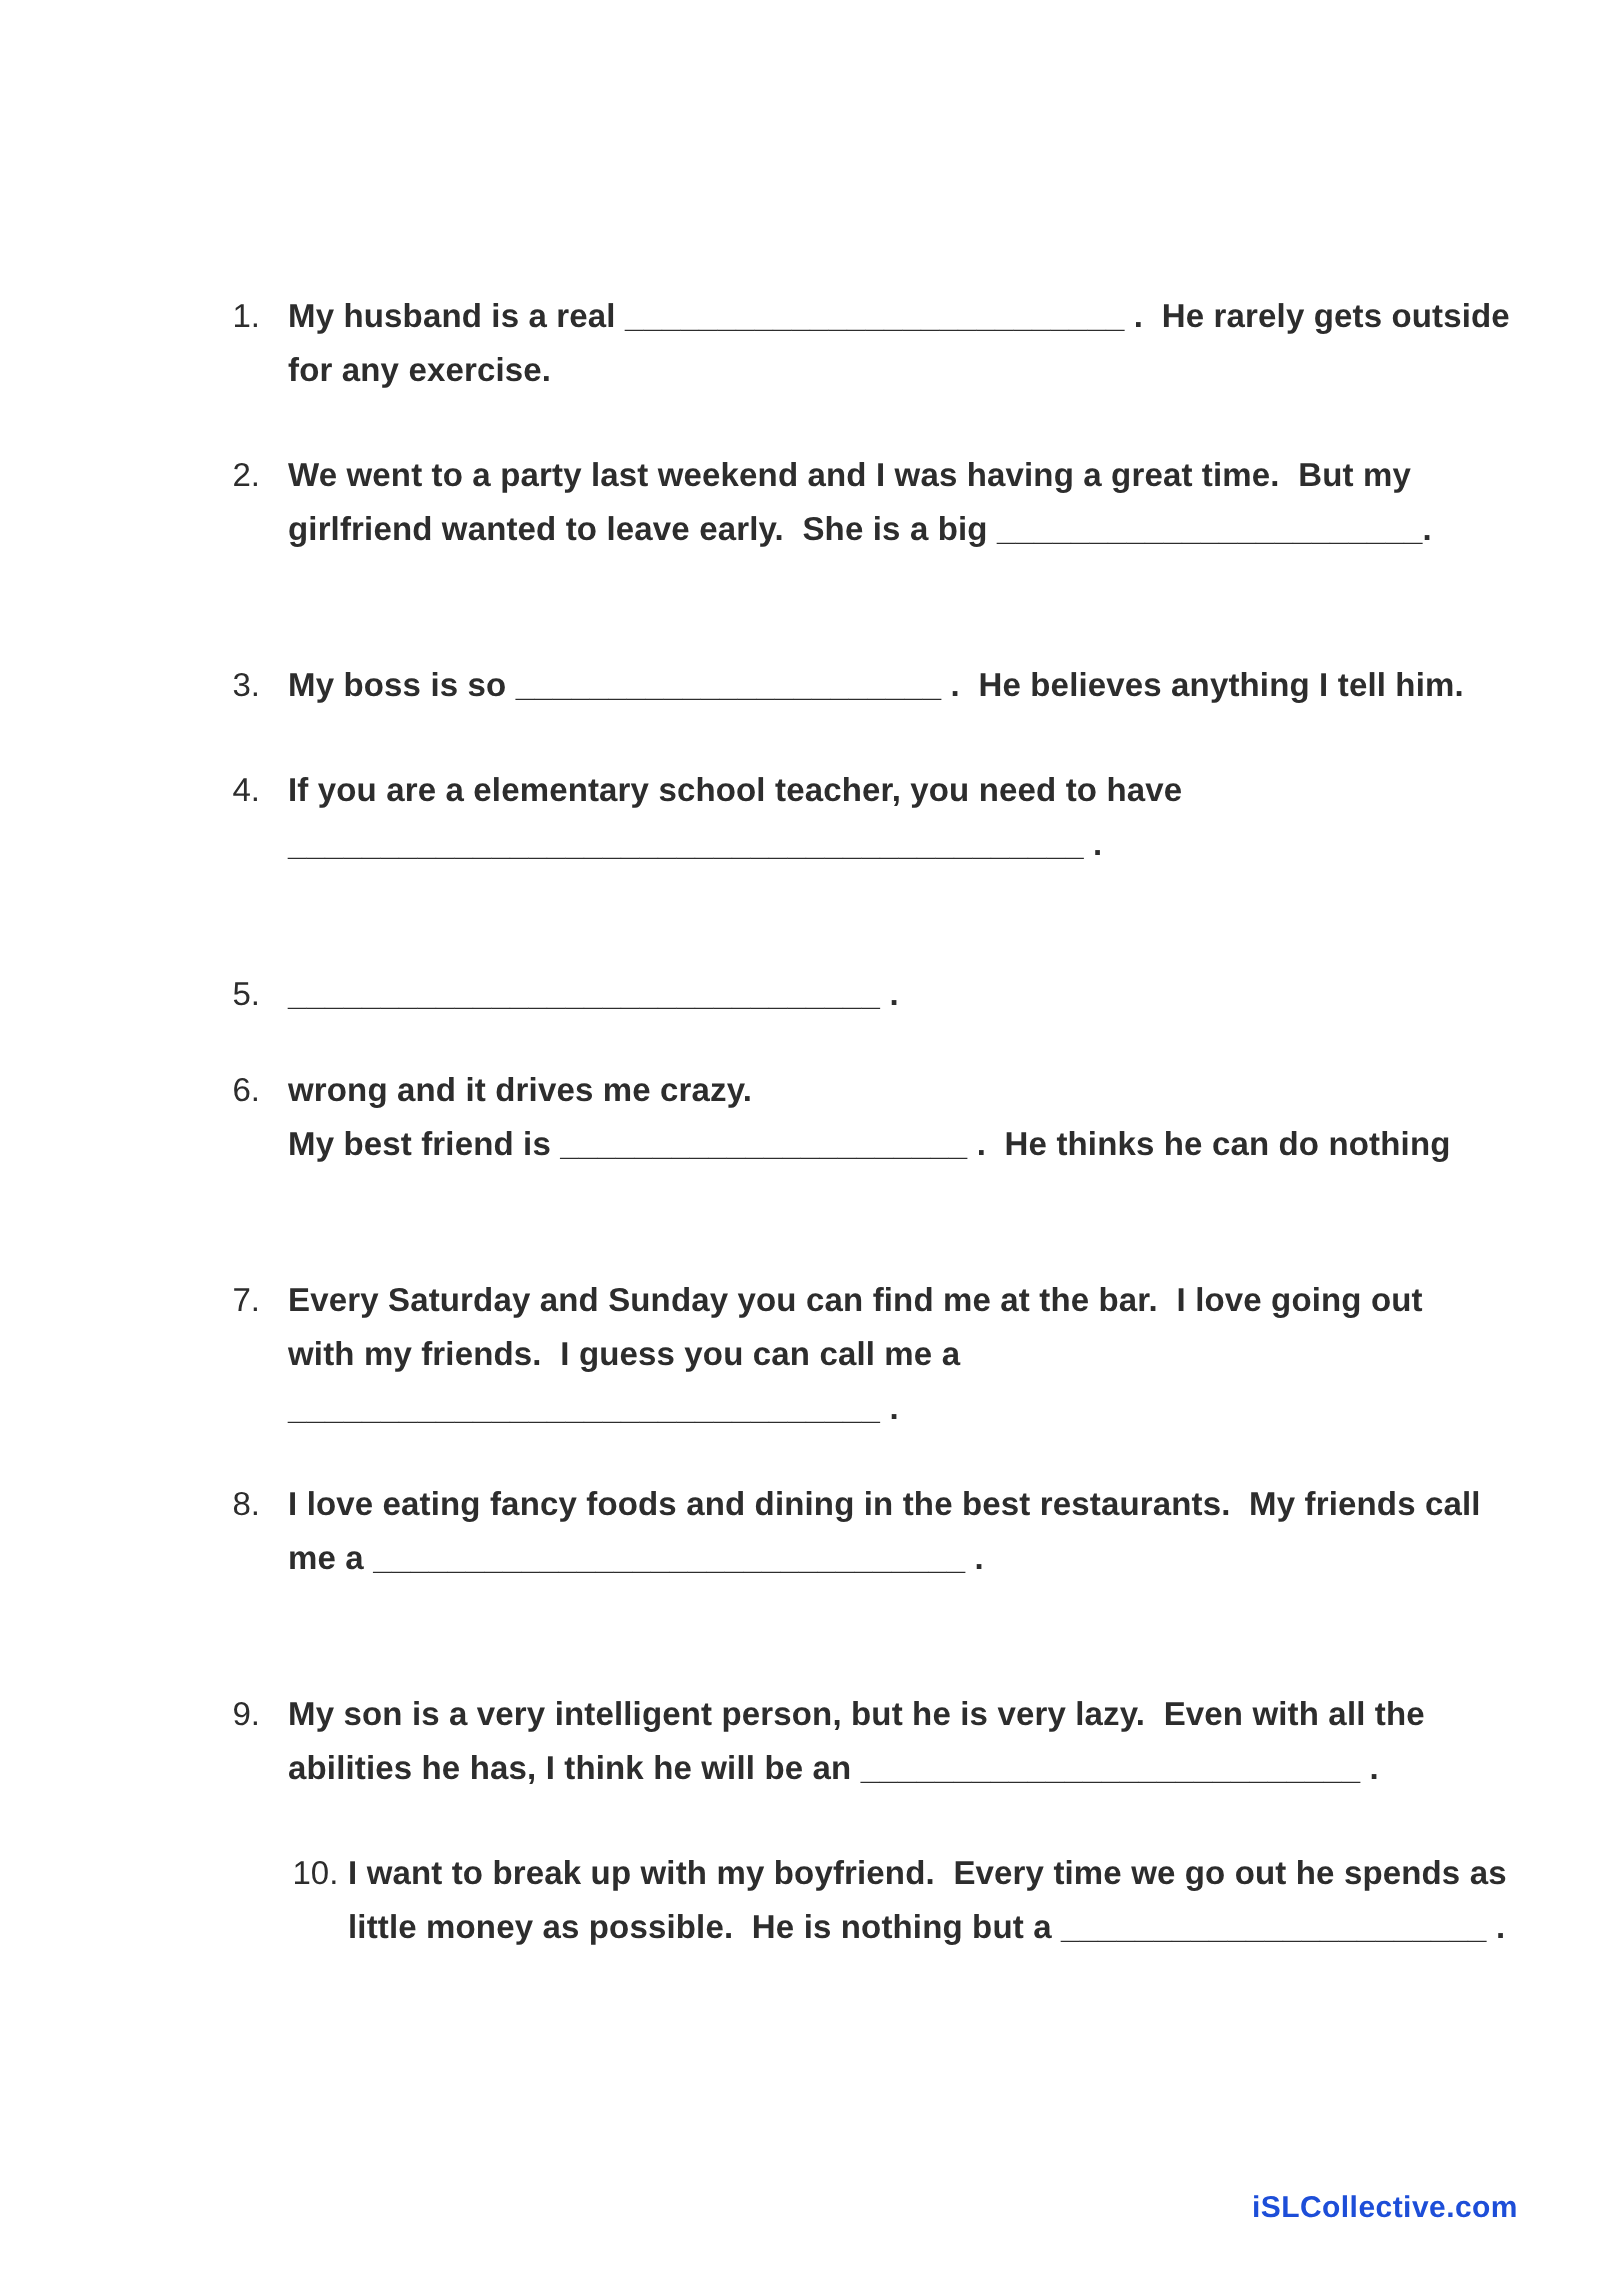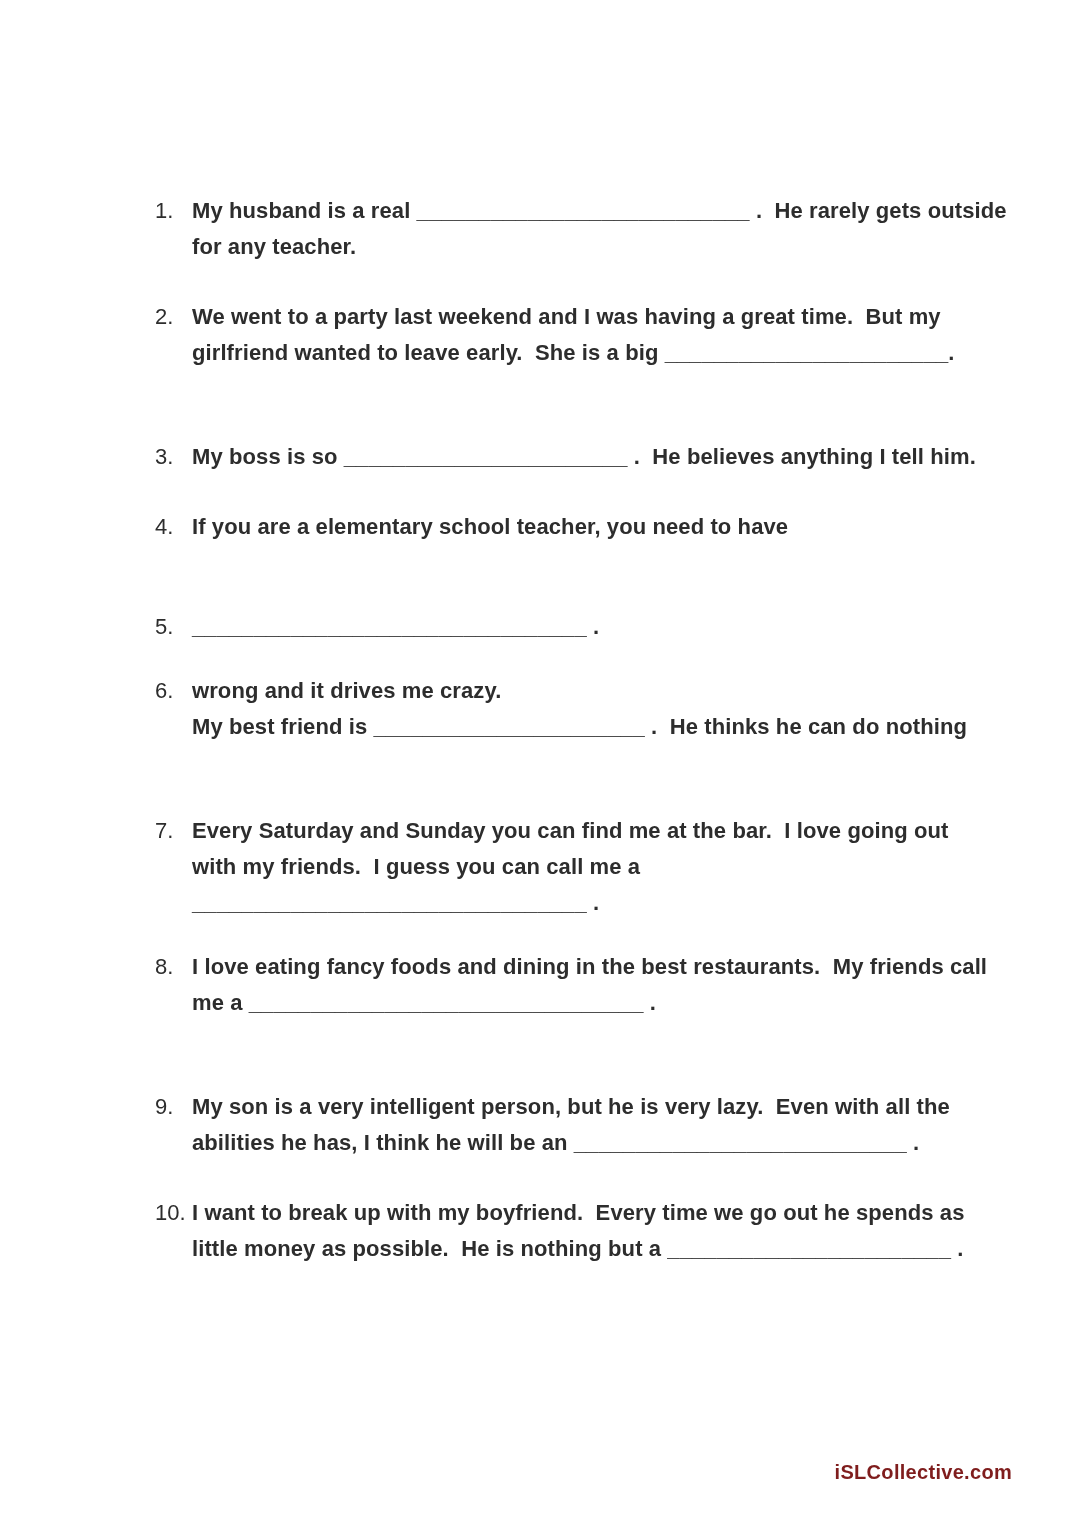--- a/index.html
+++ b/index.html
@@ -29,74 +29,75 @@
     margin-bottom: 34px;
     font-size: 22px;
     line-height: 36px;
   }
   ol.questions li:nth-child(2),
   ol.questions li:nth-child(6),
   ol.questions li:nth-child(8) { margin-bottom: 68px; }
   ol.questions li:nth-child(4) { margin-bottom: 64px; }
   ol.questions li:nth-child(5),
   ol.questions li:nth-child(7) { margin-bottom: 28px; }
-  ol.questions li:nth-child(10) { margin-bottom: 0; }
+  ol.questions li:nth-child(10) { margin-bottom: 0; margin-left: 40px; }
   .q-num {
     flex: 0 0 37px;
     width: 37px;
     white-space: pre;
   }
   .q-body {
     flex: 1 1 auto;
     max-width: 800px;
     font-weight: bold;
   }
   .q-line {
     white-space: pre;
     letter-spacing: 0.1px;
   }
   .watermark {
     position: absolute;
     right: 62px;
     bottom: 40px;
     font-size: 20px;
     font-weight: bold;
-    color: #7f1d1d;
+    color: #1d4ed8;
     letter-spacing: 0.3px;
   }
 </style>
 </head>
 <body>
 
 <div class="page">
   <ol class="questions" id="question-list">
       <li>
         <span class="q-num">1.</span>
         <div class="q-body">
           <div class="q-line">My husband is a real ___________________________ .  He rarely gets outside</div>
-          <div class="q-line">for any teacher.</div>
+          <div class="q-line">for any exercise.</div>
         </div>
       </li>
       <li>
         <span class="q-num">2.</span>
         <div class="q-body">
           <div class="q-line">We went to a party last weekend and I was having a great time.  But my</div>
           <div class="q-line">girlfriend wanted to leave early.  She is a big _______________________.</div>
         </div>
       </li>
       <li>
         <span class="q-num">3.</span>
         <div class="q-body">
           <div class="q-line">My boss is so _______________________ .  He believes anything I tell him.</div>
         </div>
       </li>
       <li>
         <span class="q-num">4.</span>
         <div class="q-body">
           <div class="q-line">If you are a elementary school teacher, you need to have</div>
+          <div class="q-line">___________________________________________ .</div>
         </div>
       </li>
       <li>
         <span class="q-num">5.</span>
         <div class="q-body">
           <div class="q-line">________________________________ .</div>
         </div>
       </li>
       <li>
         <span class="q-num">6.</span>

